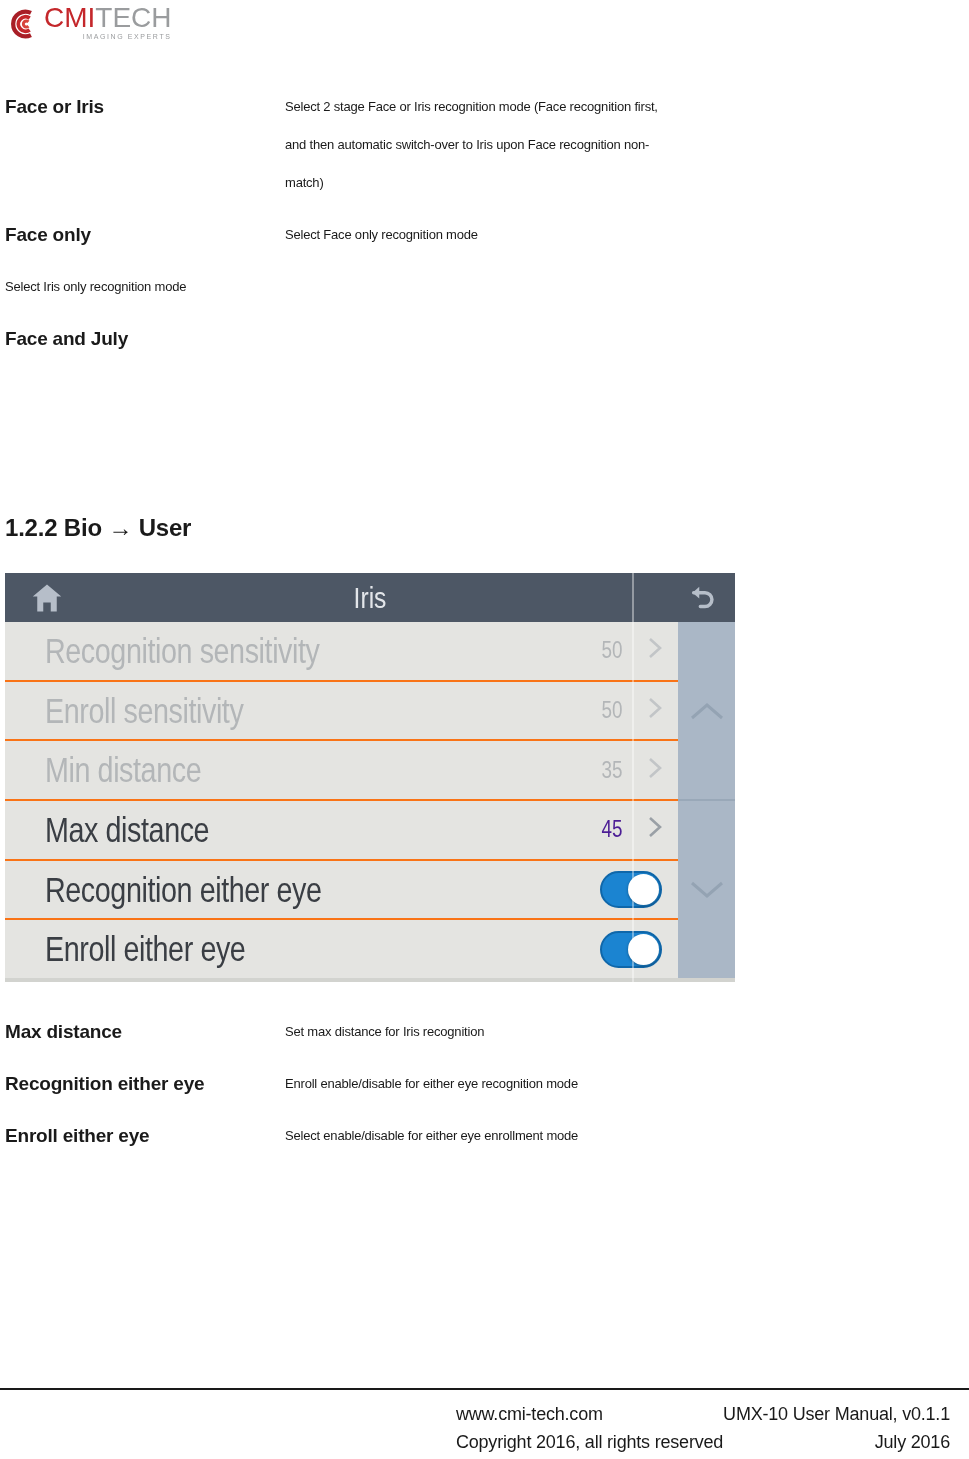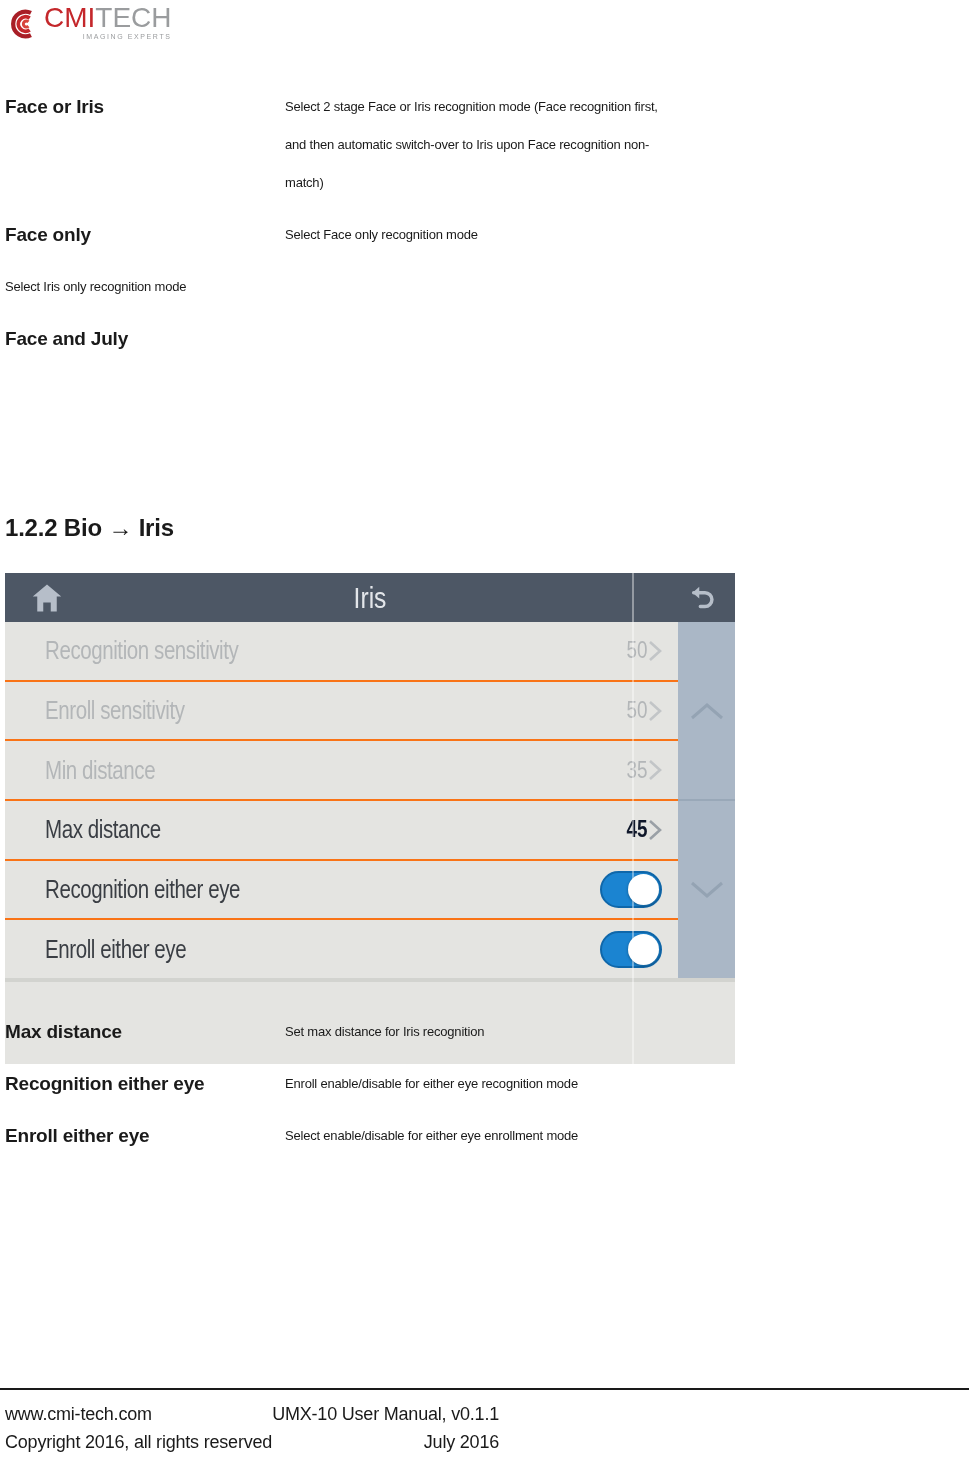--- a/index.html
+++ b/index.html
@@ -27,58 +27,58 @@
   .defs-top { top:88px; }
   .defs-bottom { top:1013px; }
   .def-entry { display:grid; grid-template-columns:280px 1fr; margin-bottom:14px; }
   .def-term { font-weight:bold; font-size:19px; line-height:38px; letter-spacing:-0.2px; }
   .def-desc { font-size:13px; line-height:38px; letter-spacing:-0.2px; white-space:pre-line; }
 
   
   .section-heading { position:absolute; top:514px; left:5px; font-size:24px; font-weight:bold; letter-spacing:-0.2px; }
 
   
-  .shot { position:absolute; top:573px; left:5px; width:730px; height:491px; background:#e4e4e1; }
+  .shot { position:absolute; top:573px; left:5px; width:730px; height:409px; background:#e4e4e1; }
   .shot-header { position:relative; height:49px; background:#4d5765; display:flex; align-items:center; }
   .shot-title { position:absolute; left:0; right:0; text-align:center; color:#e3e6ea; font-size:30px; }
   .cond { display:inline-block; transform:scaleX(.82); }
   .cond-c { transform-origin:center; }
   .cond-l { transform-origin:left center; }
   .cond-r { transform-origin:right center; }
   .home-btn { position:absolute; left:24px; top:7px; width:36px; height:36px; }
   .back-btn { position:absolute; right:16px; top:9px; width:32px; height:32px; }
   .artifact-line { position:absolute; left:627px; top:0; bottom:0; width:2px; background:rgba(255,255,255,.40); z-index:5; }
 
   .shot-body { display:flex; height:356px; }
   .shot-list { flex:1; display:flex; flex-direction:column; }
   .shot-row { flex:1; display:flex; align-items:center; padding:0 16px 0 40px; }
   .shot-row + .shot-row { border-top:2px solid #f97316; }
-  .row-label { font-size:25px; letter-spacing:-0.5px; color:#3a3e44; font-weight:500; flex:1; white-space:nowrap; }
-  .row-right { display:flex; align-items:center; gap:0; }
-  .row-value { font-size:23px; color:#0f172a; font-weight:700; }
+  .row-label { font-size:35px; letter-spacing:-0.5px; color:#3a3e44; font-weight:500; flex:1; white-space:nowrap; }
+  .row-right { display:flex; align-items:flex-start; gap:25px; }
+  .row-value { font-size:23px; color:#4c1d95; font-weight:400; }
   .row-chevron { width:14px; height:22px; color:#9aa0a6; display:block; }
   .shot-row.disabled .row-label, .shot-row.disabled .row-value { color:#b3b6b8; font-weight:400; }
   .shot-row.disabled .row-chevron { color:#c2c5c7; }
 
   .toggle { position:relative; width:62px; height:37px; border-radius:19px;
             background:#1b84d1; border:2px solid #0f67aa; }
   .toggle-knob { position:absolute; top:1px; right:1px; width:31px; height:31px; border-radius:50%;
                  background:#ffffff; box-shadow:0 1px 3px rgba(0,0,0,.35); }
 
   .scrollcol { width:57px; background:#aab7c6; display:flex; flex-direction:column; }
   .scroll-half { flex:1; display:flex; align-items:center; justify-content:center; }
   .scroll-half.up { border-bottom:2px solid #99a8b8; }
   .scroll-chevron { width:36px; height:20px; color:#94a3b3; display:block; }
 
   .shot-bottomstrip { height:4px; background:#d2d3cf; }
 
   
   .footer { position:absolute; top:1388px; left:0; right:0; }
   .footer-rule { height:2px; background:#1a1a1a; margin-bottom:10px; }
-  .footer-grid { display:flex; justify-content:flex-start; padding:0 19px 0 5px; }
+  .footer-grid { display:flex; justify-content:flex-end; padding:0 19px 0 5px; }
   .footer-col { font-size:18px; line-height:28px; letter-spacing:-0.2px; }
   .footer-col.right { text-align:right; }
 </style>
 </head>
 <body>
 
 <div class="page">
 
   <div class="logo">
     <svg class="logo-mark" viewBox="0 0 40 40">
@@ -104,21 +104,21 @@
       <div class="def-desc">Select Face only recognition mode</div>
     </div>
     <div class="def-entry">
       <div class="def-desc">Select Iris only recognition mode</div>
     </div>
     <div class="def-entry">
       <div class="def-term">Face and July</div>
     </div>
   </div>
 
-  <div class="section-heading">1.2.2 Bio → Iris</div>
+  <div class="section-heading">1.2.2 Bio → User</div>
 
   <div class="shot">
     <div class="shot-header">
       <svg class="home-btn" viewBox="0 0 24 24">
         <path d="M12 3 L2.5 11 H5.5 V21 H9.5 V15 H14.5 V21 H18.5 V11 H21.5 Z" fill="#b6bec9"></path>
       </svg>
       <div class="shot-title"><span class="cond cond-c">Iris</span></div>
       <svg class="back-btn" viewBox="0 0 24 24">
         <path d="M5 8 H13.5 A 5.2 5.2 0 1 1 13.5 18.4 H10" fill="none" stroke="#b6bec9" stroke-width="2.6" stroke-linecap="round"></path>
         <path d="M9.2 3.6 L4.2 8 L9.2 12.4 Z" fill="#b6bec9"></path>

